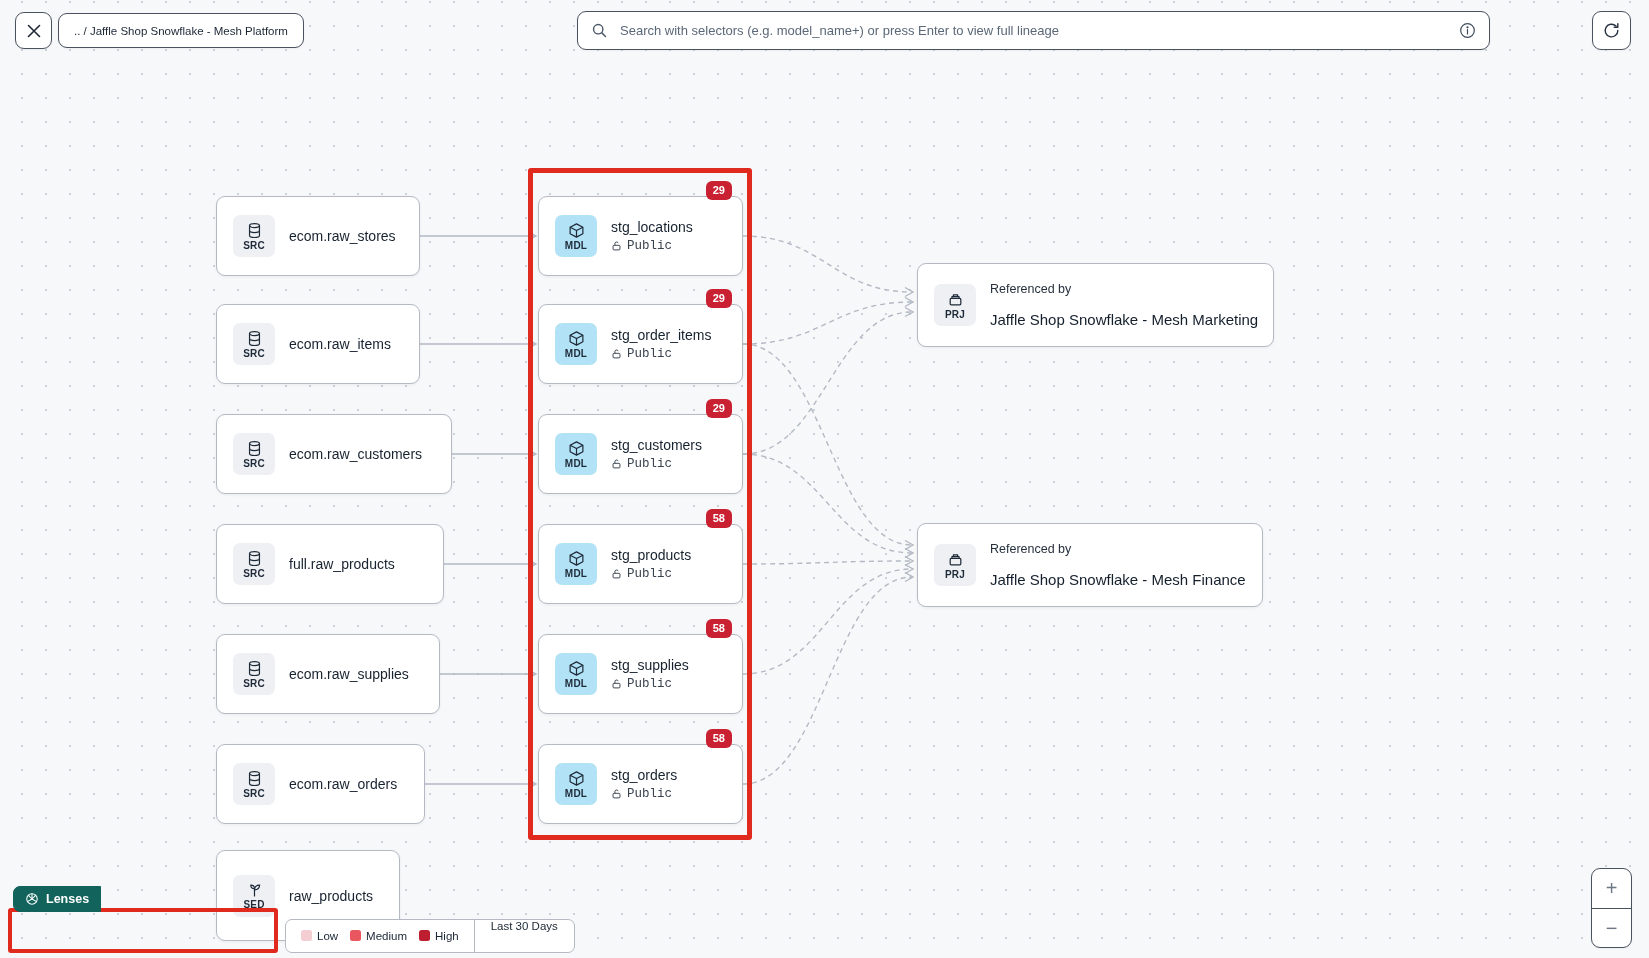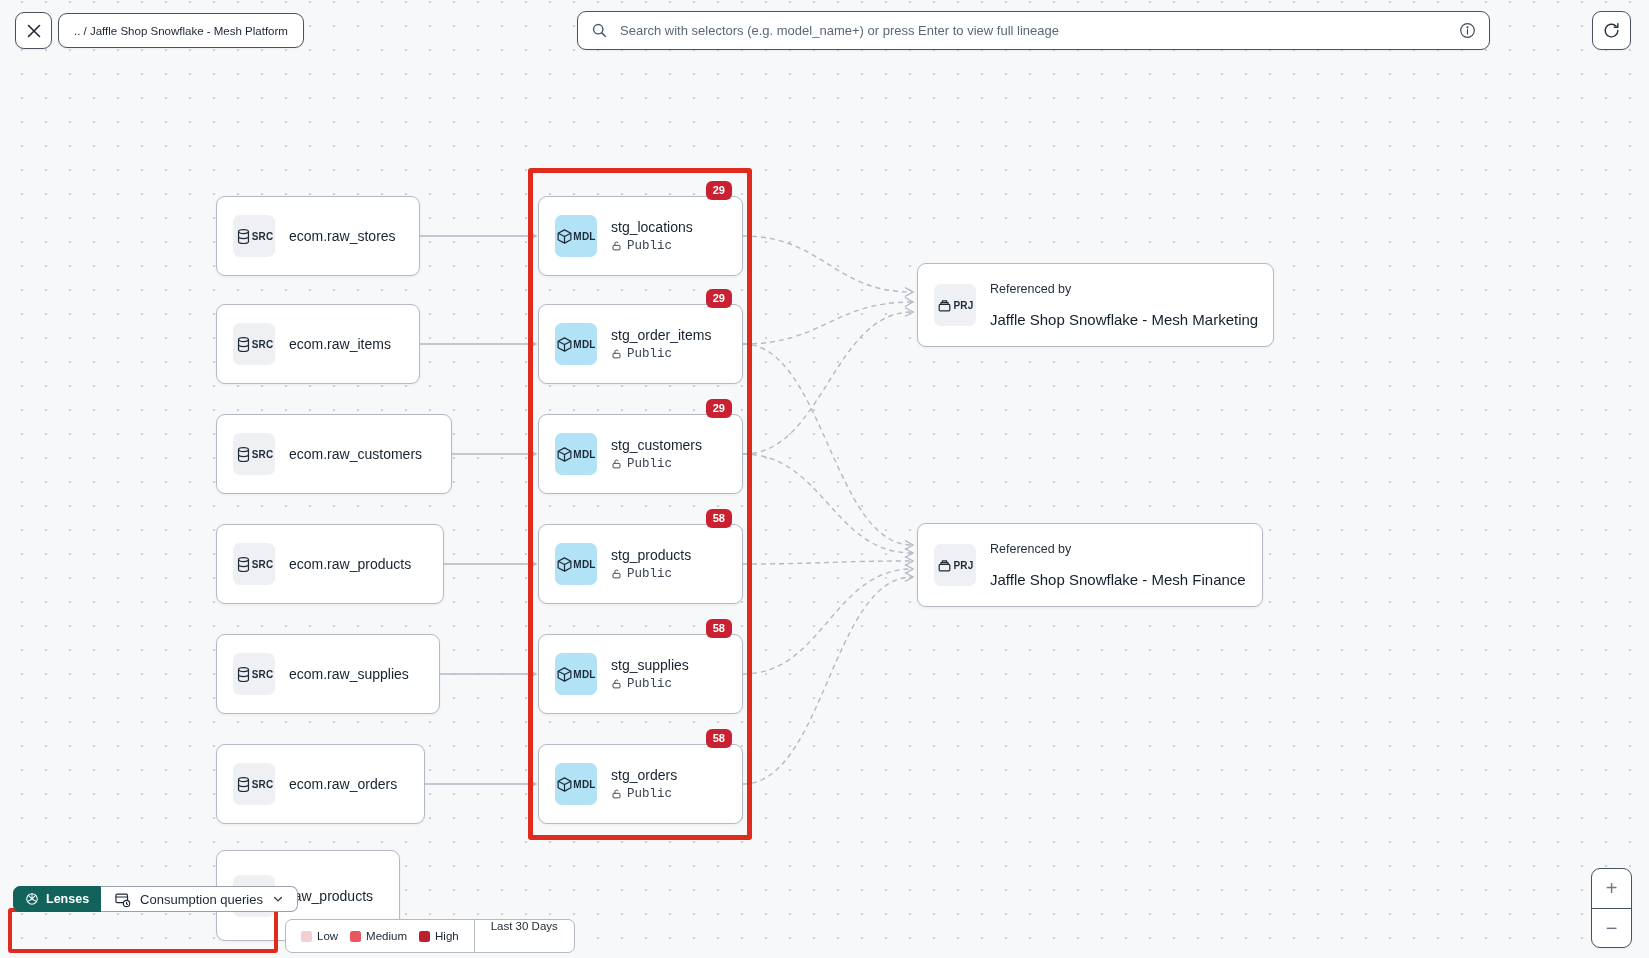--- a/index.html
+++ b/index.html
@@ -41,21 +41,21 @@
   .icon { display:flex; align-items:center; justify-content:center; }
   
   svg.edges { position:absolute; left:0; top:0; pointer-events:none; }
   .node {
     position:absolute; background:#fff; border:1px solid #b4b9c3; border-radius:9px;
     display:flex; align-items:center; gap:14px; padding:0 16px;
     box-shadow:0 1px 3px rgba(20,30,40,.06); cursor:pointer; white-space:nowrap;
   }
   .chip {
     width:42px; height:42px; border-radius:7px; background:#eef0f3; color:#1e2a38;
-    display:flex; flex-direction:row; align-items:center; justify-content:center; flex:none;
+    display:flex; flex-direction:column; align-items:center; justify-content:center; flex:none;
   }
   .chip.mdl { background:#b2e2f6; }
   .chip-label { font-size:10px; font-weight:700; letter-spacing:.2px; margin-top:1px; }
   .node-title { font-size:14px; font-weight:500; color:#17222f; }
   .vis-row { display:flex; align-items:center; gap:5px; font-size:12.5px; color:#39434f; margin-top:4px;font-family:Liberation Mono, monospace; }
   .pre-label { font-size:12.5px; color:#26303d; }
   .prj-title { font-size:15px; font-weight:500; color:#141f2c; margin-top:15px; }
   .badge {
     position:absolute; top:-16px; right:10px; background:#c92132; color:#fff;
     font-size:11px; font-weight:700; padding:4px 7px; border-radius:6px; line-height:1;
@@ -71,21 +71,21 @@
   .btn-lens-select {
     background:#fff; border:1px solid #9aa1ad; border-left:none; border-radius:0 7px 7px 0;
     display:flex; align-items:center; gap:9px; padding:0 13px; font-size:13px; color:#1a2634; cursor:pointer;
   }
   .legend-bar {
     position:absolute; left:285px; top:919px; height:34px; background:#fff;
     border:1px solid #b4b9c3; border-radius:7px; display:flex; align-items:stretch; z-index:5;
     font-size:11.5px; color:#1a2634;
   }
   .legend-items { display:flex; align-items:center; gap:12px; padding:0 15px; }
-  .legend-item { display:flex; align-items:flex-end; gap:5px; }
+  .legend-item { display:flex; align-items:flex-start; gap:5px; }
   .swatch { width:11px; height:11px; border-radius:2.5px; display:inline-block; }
   .legend-divider { width:1px; background:#b4b9c3; }
   .legend-period { display:flex; align-items:flex-start; padding:0 16px; }
   .zoom-ctl {
     position:absolute; left:1591px; top:868px; width:41px; background:#fff;
     border:1.5px solid #4a5260; border-radius:9px; display:flex; flex-direction:column; z-index:5;
     box-shadow:0 1px 2px rgba(20,30,40,.05);
   }
   .zoom-ctl button {
     height:39px; background:transparent; border:none; font-size:20px; color:#6d7683; cursor:pointer;
@@ -178,21 +178,21 @@
           <span class="icon">
             <svg width="17" height="17" viewBox="0 0 24 24" fill="none" stroke="#1e2a38" stroke-width="1.7">
               <ellipse cx="12" cy="5" rx="7" ry="2.8"></ellipse>
               <path d="M5 5v14c0 1.6 3.1 2.9 7 2.9s7-1.3 7-2.9V5"></path>
               <path d="M5 12c0 1.6 3.1 2.9 7 2.9s7-1.3 7-2.9"></path>
             </svg>
           </span>
           <span class="chip-label">SRC</span>
         </div>
         <div>
-          <div class="node-title">ecom.raw_products</div>
+          <div class="node-title">full.raw_products</div>
         </div>
       </div>
       <div class="node src" style="left: 216px; top: 634px; width: 224px; height: 80px;">
         <div class="chip">
           <span class="icon">
             <svg width="17" height="17" viewBox="0 0 24 24" fill="none" stroke="#1e2a38" stroke-width="1.7">
               <ellipse cx="12" cy="5" rx="7" ry="2.8"></ellipse>
               <path d="M5 5v14c0 1.6 3.1 2.9 7 2.9s7-1.3 7-2.9V5"></path>
               <path d="M5 12c0 1.6 3.1 2.9 7 2.9s7-1.3 7-2.9"></path>
             </svg>
@@ -462,36 +462,20 @@
 
 <div class="lens-bar">
   <button class="btn-lenses">
     <span class="icon">
       <svg width="14" height="14" viewBox="0 0 24 24" fill="none" stroke="#ffffff" stroke-width="1.8" stroke-linecap="round">
           <circle cx="12" cy="12" r="9"></circle>
           <path d="M12 3v9M12 12l7.8 4.5M12 12 4.2 16.5M18.5 5.5 12 12M5.5 5.5 12 12"></path>
         </svg>
     </span>
     <span>Lenses</span>
-  </button>
-  <button class="btn-lens-select">
-    <span class="icon">
-      <svg width="17" height="17" viewBox="0 0 22 22" fill="none" stroke="#1f2937" stroke-width="1.5" stroke-linecap="round">
-          <rect x="2.5" y="4" width="15" height="11" rx="1.8"></rect>
-          <path d="M2.5 7.8h15"></path>
-          <circle cx="16.2" cy="16.2" r="4.1" fill="#ffffff"></circle>
-          <path d="M16.2 14.6v1.8l1.2 1"></path>
-        </svg>
-    </span>
-    <span>Consumption queries</span>
-    <span class="icon">
-      <svg width="12" height="12" viewBox="0 0 16 16" fill="none" stroke="#313c4a" stroke-width="1.8" stroke-linecap="round" stroke-linejoin="round">
-          <polyline points="3.5 6 8 10.5 12.5 6"></polyline>
-        </svg>
-    </span>
   </button>
 </div>
 
 <div class="legend-bar">
   <div class="legend-items" id="legend-items">
       <span class="legend-item">
         <span class="swatch" style="background: rgb(245, 206, 211);"></span>
         <span>Low</span>
       </span>
       <span class="legend-item">

